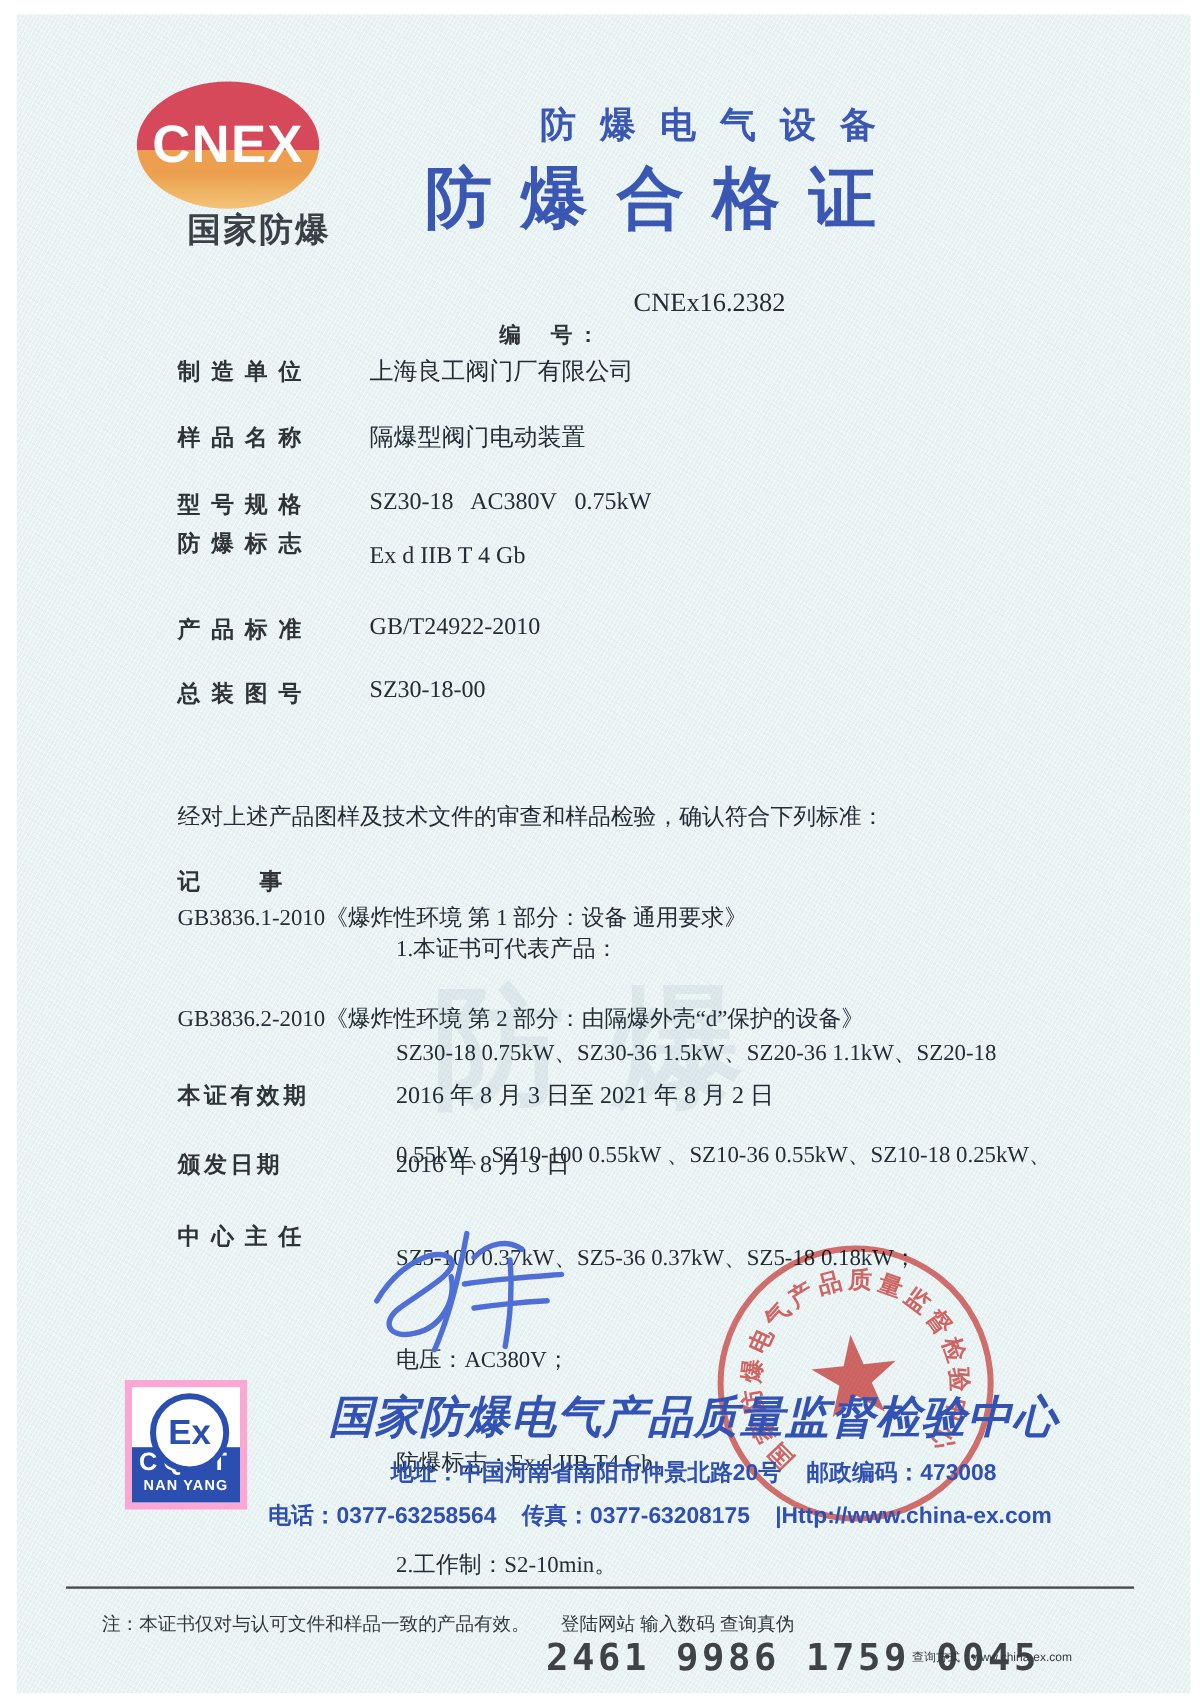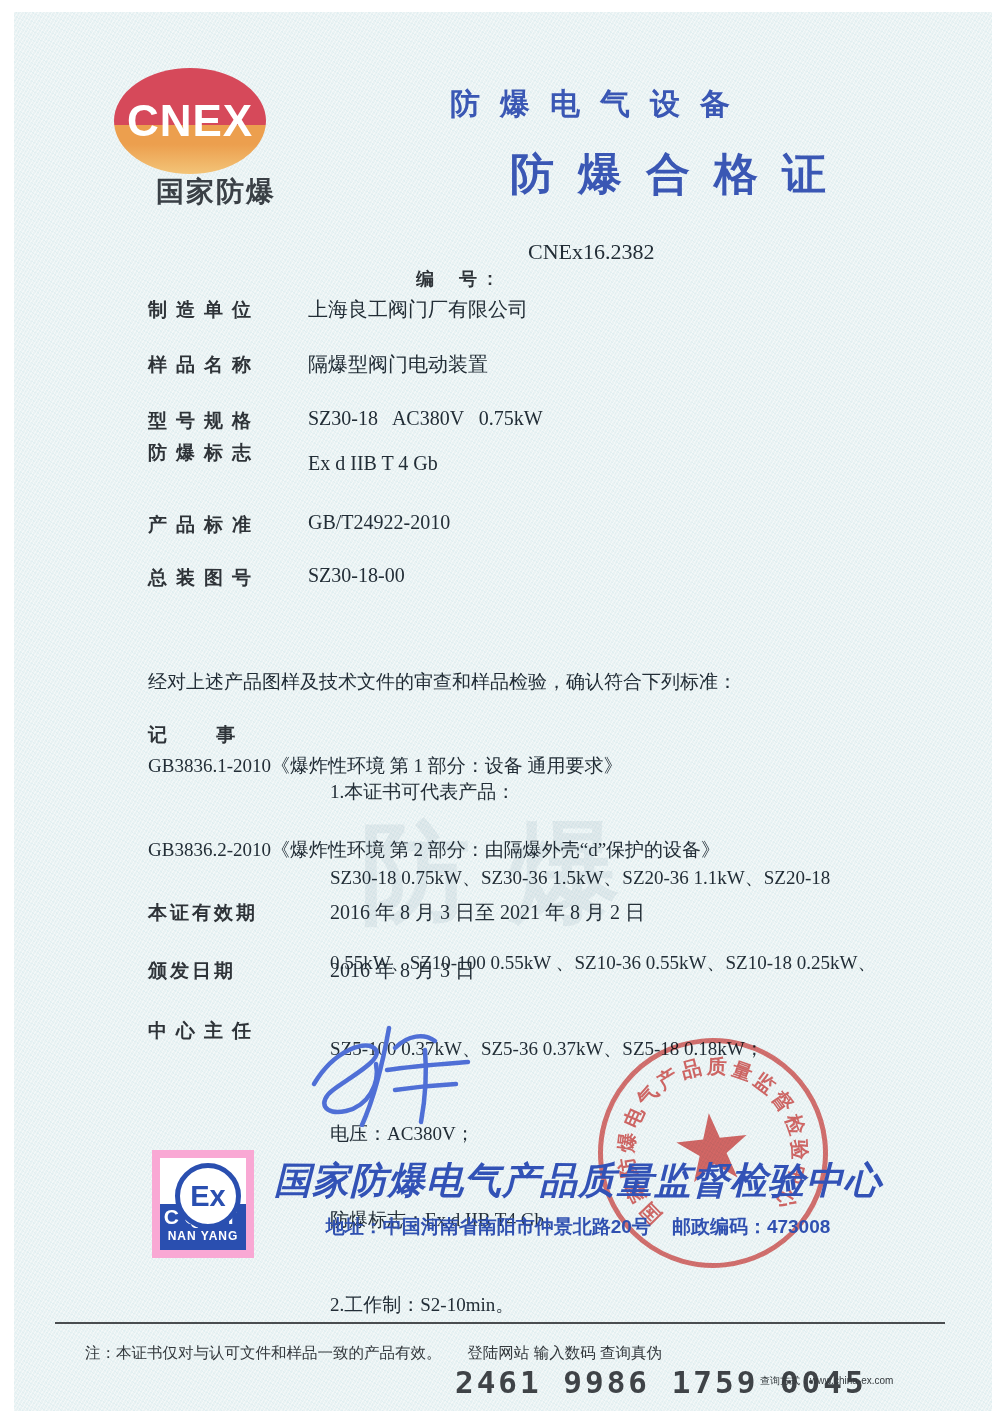--- a/index.html
+++ b/index.html
@@ -12,42 +12,42 @@
            #e9f2f3;}
   .abs{position:absolute;}
   
   .logo{left:114px;top:68px;width:152px;height:106px;border-radius:50%;
         background:linear-gradient(#d6495a 0 54%, #ec9f4e 54% 72%, #f3c478 100%);
         display:flex;align-items:center;justify-content:center;}
   .logo span{color:#fff;font-weight:bold;font-size:44px;letter-spacing:1px;font-family:"Liberation Sans",sans-serif;}
   .logo-caption{left:104px;top:173px;width:172px;text-align:right;font-size:28px;font-weight:bold;color:#3a4046;letter-spacing:2px;}
   .doc-type{left:370px;top:84px;width:440px;text-align:center;color:#3a57b4;
             font-size:30px;font-weight:bold;letter-spacing:20px;text-indent:20px;}
-  .big-title{left:330px;top:130px;width:520px;text-align:right;color:#3a57b4;
-             font-size:44px;font-weight:bold;letter-spacing:24px;text-indent:24px;line-height:1.25;margin-top:16px;}
+  .big-title{left:330px;top:130px;width:520px;text-align:left;color:#3a57b4;
+             font-size:56px;font-weight:bold;letter-spacing:24px;text-indent:24px;line-height:1.25;}
   .certno-label{left:416px;top:243px;font-size:18px;font-weight:bold;color:#2e3338;letter-spacing:10px;margin-top:24px;}
   .certno-value{left:528px;top:239px;font-size:22px;color:#222d36;font-family:"Liberation Serif",serif;}
   
   .flabel{left:148px;font-size:19px;font-weight:bold;color:#2e3338;letter-spacing:9px;white-space:nowrap;}
   .fvalue{left:308px;font-size:20px;color:#222d36;font-family:"Liberation Serif",serif;white-space:pre;}
   .para{left:148px;width:740px;font-size:19px;color:#222d36;font-family:"Liberation Serif",serif;line-height:28px;white-space:pre;}
   .remarks{left:330px;width:600px;font-size:19px;color:#222d36;font-family:"Liberation Serif",serif;line-height:28.5px;white-space:pre;}
   .watermark{left:360px;top:800px;width:620px;font-size:110px;font-weight:bold;color:rgba(140,170,182,.16);letter-spacing:40px;pointer-events:none;}
   
   .sig{left:292px;top:1022px;width:195px;height:105px;}
   .sig path{stroke:#4f6fd6;stroke-width:4.5;fill:none;stroke-linecap:round;}
   
   .seal{left:598px;top:1038px;width:220px;height:220px;border-radius:50%;
         border:5px solid rgba(217,80,78,.8);mix-blend-mode:multiply;transform:rotate(-6deg);}
   .seal .star{position:absolute;left:50%;top:50%;transform:translate(-50%,-56%);
               font-size:92px;color:rgba(217,80,78,.85);line-height:1;}
   .seal .ring span{position:absolute;left:calc(50% - 11px);top:calc(50% - 12px);width:22px;height:24px;
               text-align:center;font-size:20px;font-weight:bold;color:rgba(217,80,78,.85);}
   
-  .cqst{left:104px;top:1150px;width:102px;height:108px;background:#fff;border:8px solid #f9a8d4;box-sizing:border-box;margin-left:48px;}
+  .cqst{left:104px;top:1150px;width:102px;height:108px;background:#fff;border:6px solid #f9a8d4;box-sizing:border-box;}
   .cqst .band{position:absolute;left:0;right:0;bottom:0;height:46px;background:#2a4fb0;color:#fff;text-align:center;}
   .cqst .band .l1{font-size:21px;letter-spacing:5px;margin-top:1px;font-weight:bold;}
   .cqst .band .l2{font-size:12px;letter-spacing:1px;font-weight:bold;}
   .cqst .circle{position:absolute;left:15px;top:5px;width:56px;height:56px;background:#fff;border:5px solid #2a4fb0;
                 border-radius:50%;display:flex;align-items:center;justify-content:center;z-index:2;}
   .cqst .circle span{color:#2a4fb0;font-size:29px;font-weight:bold;}
   .org-name{left:228px;top:1156px;width:700px;text-align:center;color:#3252b6;font-size:37px;font-weight:bold;
             font-style:italic;font-family:"Liberation Serif",serif;white-space:nowrap;letter-spacing:1px;}
   .org-addr{left:228px;top:1214px;width:700px;text-align:center;color:#2f50b0;font-size:19px;font-weight:bold;white-space:pre;}
   .org-tel{left:140px;top:1250px;width:820px;text-align:center;color:#2f50b0;font-size:19px;font-weight:bold;white-space:pre;}
@@ -153,18 +153,19 @@
     <div class="circle">
       <span>Ex</span>
     </div>
     <div class="band">
       <div class="l1">CQST</div>
       <div class="l2">NAN YANG</div>
     </div>
   </div>
   <div class="abs org-name">国家防爆电气产品质量监督检验中心</div>
   <div class="abs org-addr">地址：中国河南省南阳市仲景北路20号    邮政编码：473008</div>
+  <div class="abs org-tel">电话：0377-63258564    传真：0377-63208175    |Http://www.china-ex.com</div>
 
   <div class="abs rule"></div>
   <div class="abs note">注：本证书仅对与认可文件和样品一致的产品有效。      登陆网站 输入数码 查询真伪</div>
   <div class="abs code">2461 9986 1759 0045</div>
   <div class="abs query">查询方式：www.china-ex.com</div>
 </div>
 
 </body></html>

